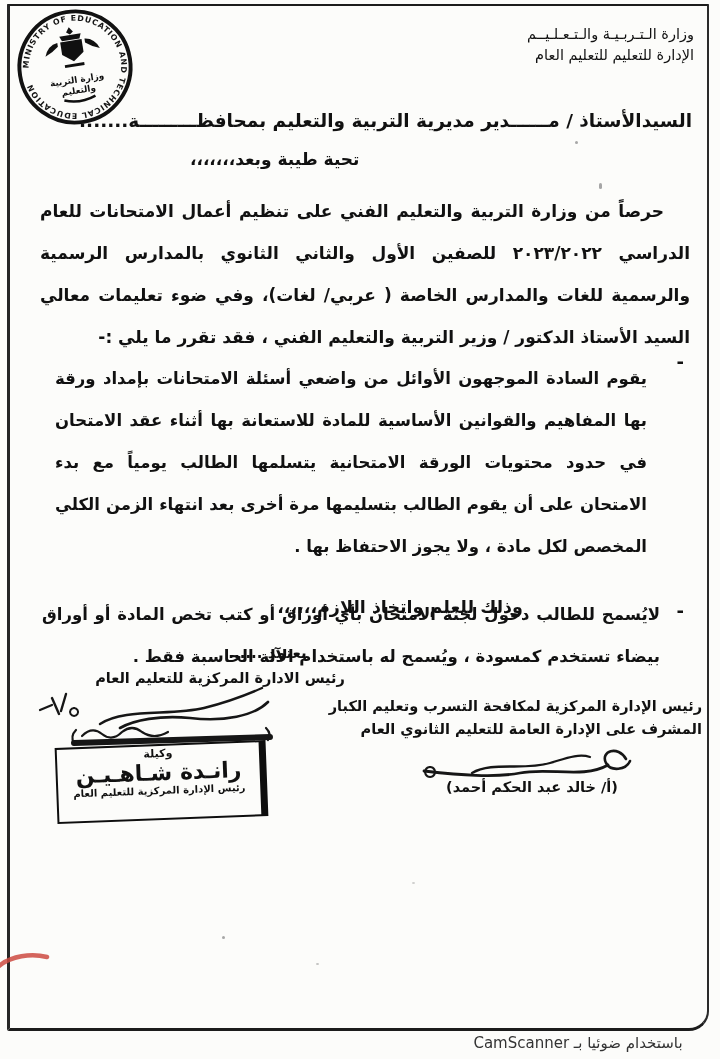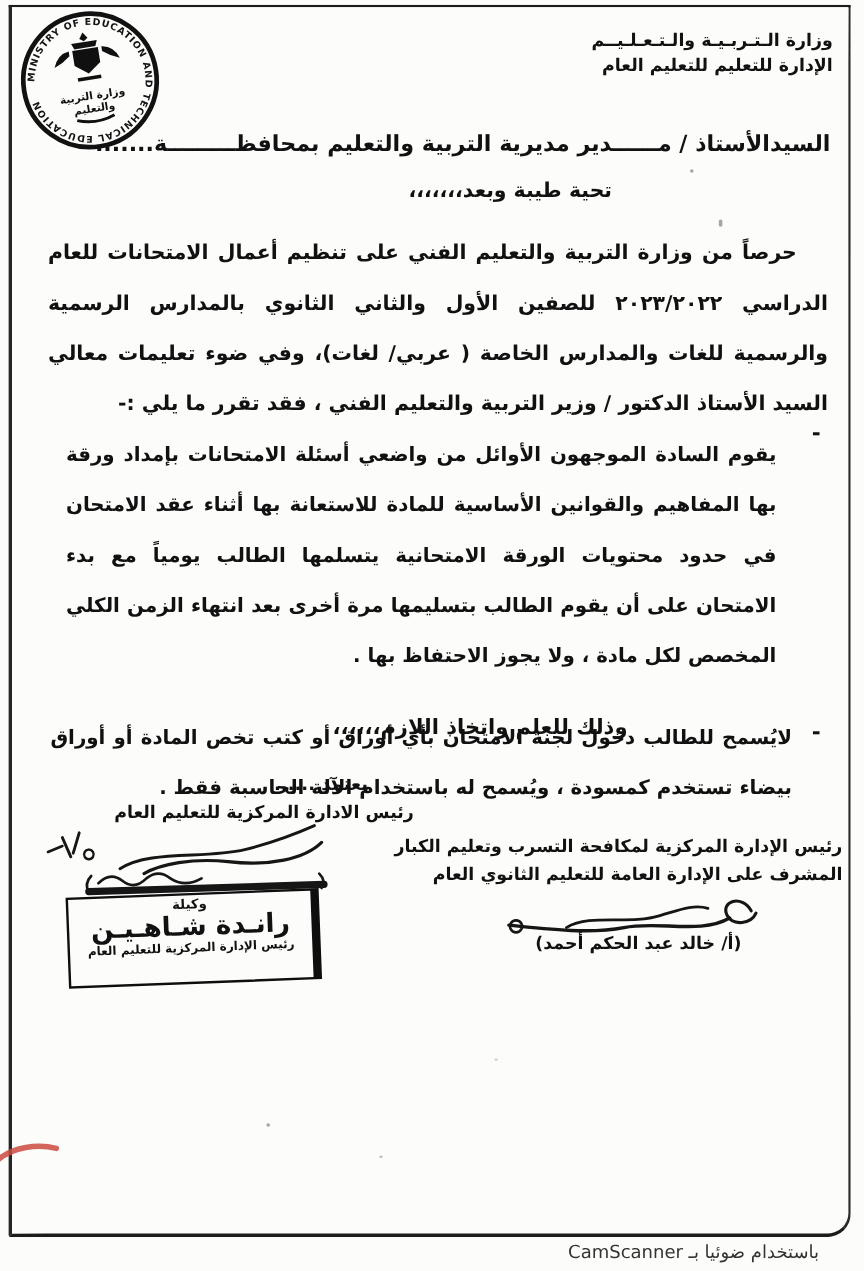--- a/index.html
+++ b/index.html
@@ -16,25 +16,25 @@
     border-top:2px solid #1c1c1c;
     border-left:3px solid #262626;
     border-right:2px solid #2a2a2a;
     border-bottom:3px solid #1c1c1c;
     border-radius:1px 1px 20px 2px;
   }
   .ar{direction:rtl;unicode-bidi:plaintext;}
   
   .seal{left:16px;top:8px;width:118px;height:118px;transform:rotate(-9deg);}
   
-  .hdr{right:26px;top:24px;width:300px;font-size:14.5px;line-height:1.45;font-weight:bold;}
+  .hdr{right:26px;top:24px;width:300px;font-size:14.5px;line-height:1.45;font-weight:normal;}
   .hdr div{white-space:nowrap;}
   
   .addressee{right:28px;top:110px;width:660px;font-size:18.5px;font-weight:bold;text-align:right;white-space:nowrap;}
-  .greeting{left:190px;top:149px;width:320px;text-align:right;font-size:17px;font-weight:bold;}
+  .greeting{left:190px;top:149px;width:320px;text-align:left;font-size:17px;font-weight:bold;}
   
   .bodytxt{right:30px;top:190px;width:650px;font-size:17px;line-height:42px;font-weight:bold;text-align:justify;text-align-last:right;text-indent:26px;}
   
   .bullets{right:36px;top:341px;width:646px;}
   .bullet{display:flex;direction:rtl;margin-bottom:5px;}
   .bullet .marker{width:20px;font-size:18px;font-weight:bold;line-height:42px;flex:none;}
   .bullet .btxt{flex:1;font-size:16.5px;line-height:42px;font-weight:bold;text-align:justify;text-align-last:right;}
   
   .closing{left:235px;top:597px;width:330px;text-align:center;font-size:17.5px;font-weight:bold;}
   

